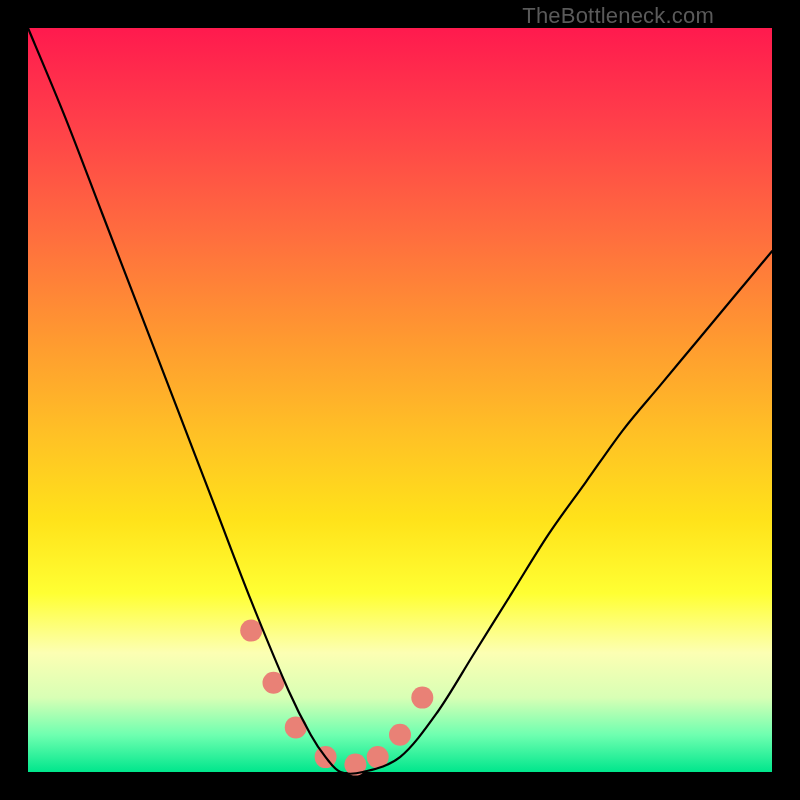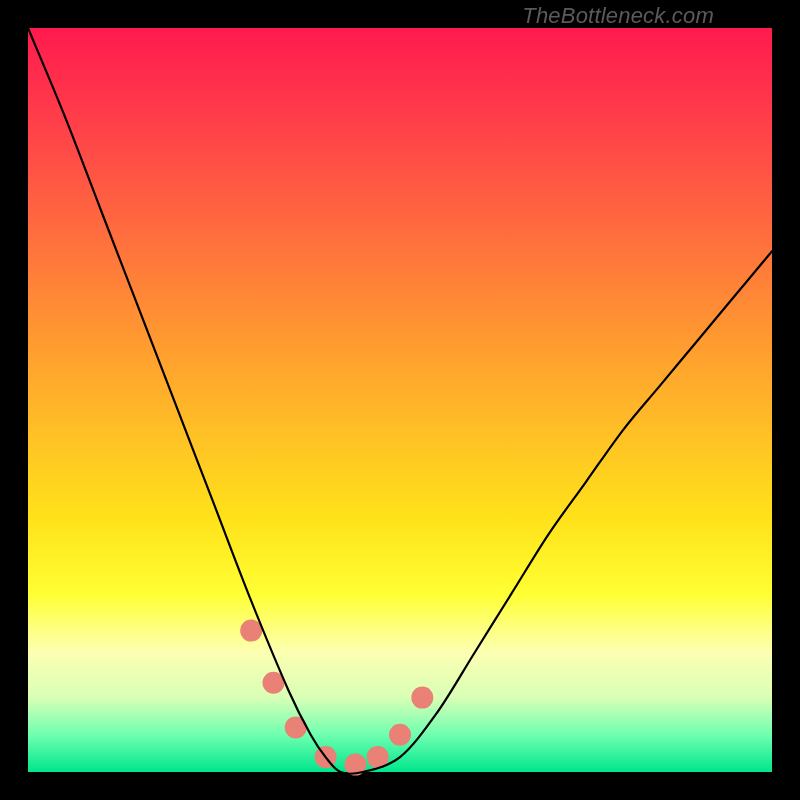--- a/index.html
+++ b/index.html
@@ -11,21 +11,20 @@
     background: #000;
     font-family: Arial, Helvetica, sans-serif;
   }
   .frame {
     position: absolute;
     top: 0;
     left: 0;
     width: 724px;
     height: 800px;
     background: #000;
-    font-style: italic;
   }
   .plot {
     position: absolute;
     top: 28px;
     left: 28px;
     width: 744px;
     height: 744px;
     
     background: linear-gradient(to bottom,
       #ff1a4e 0%,

